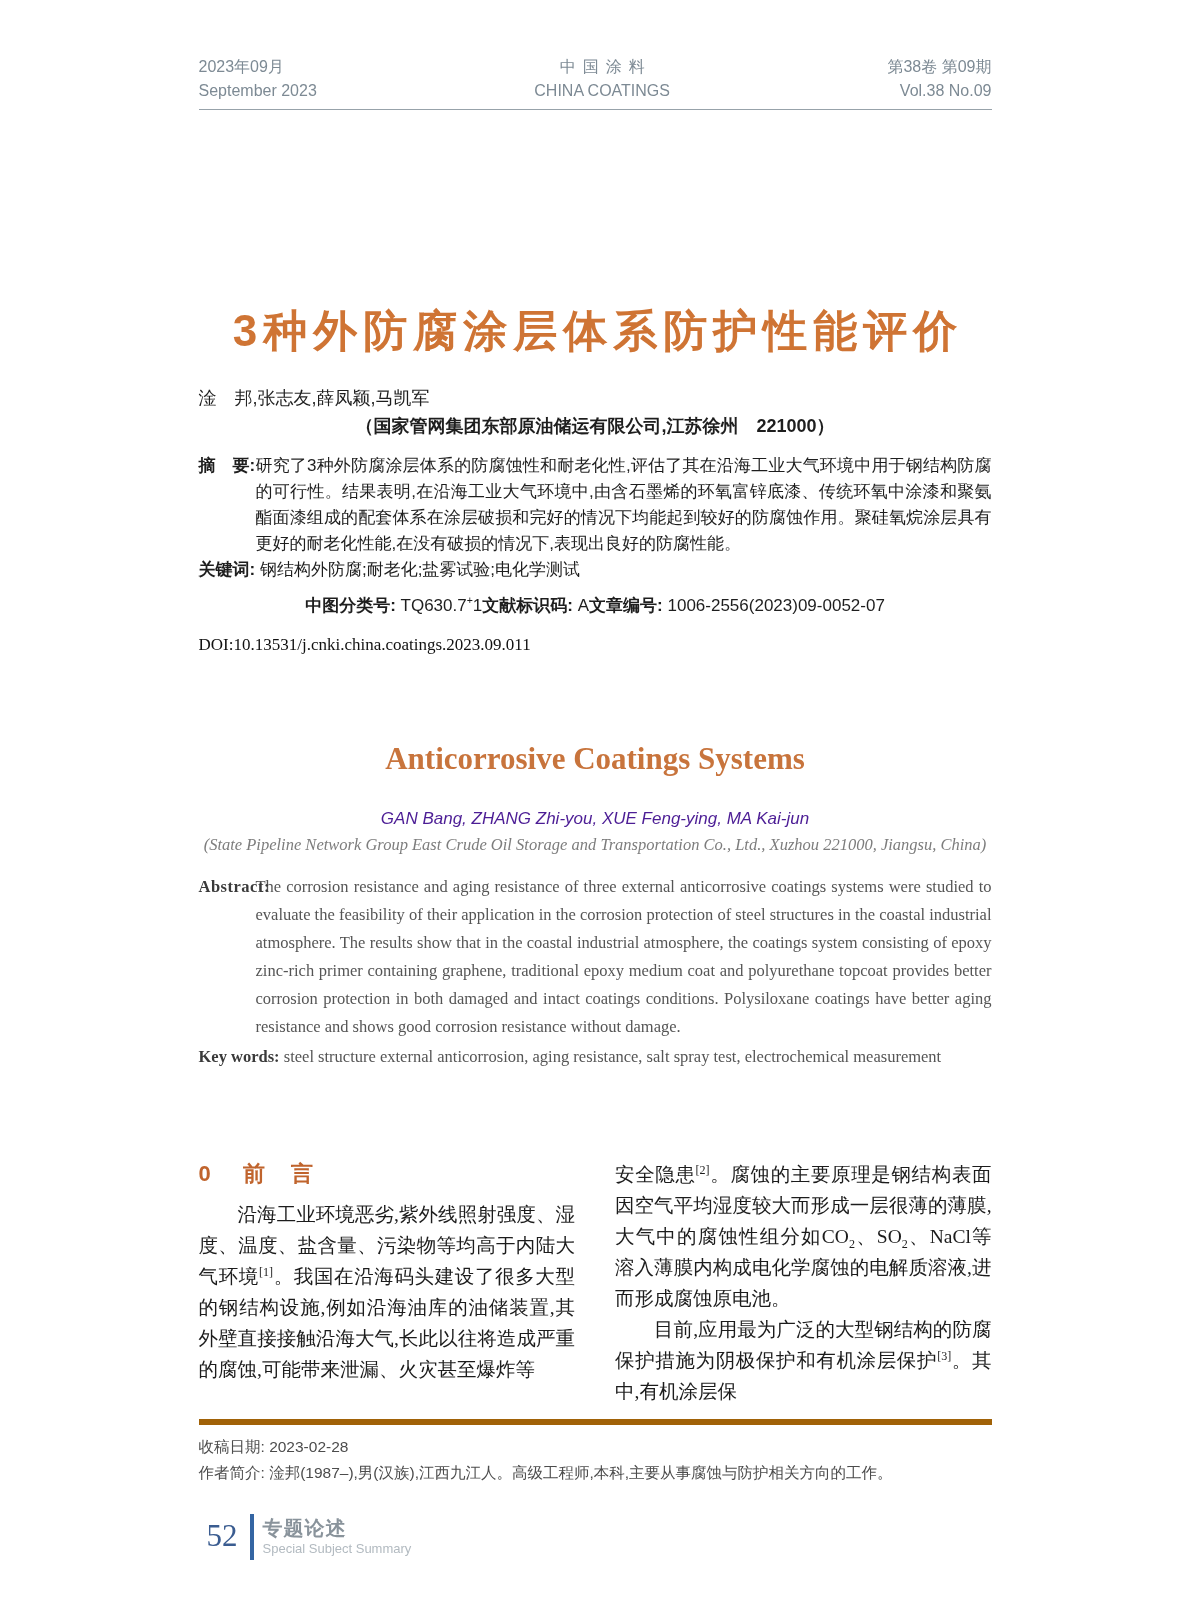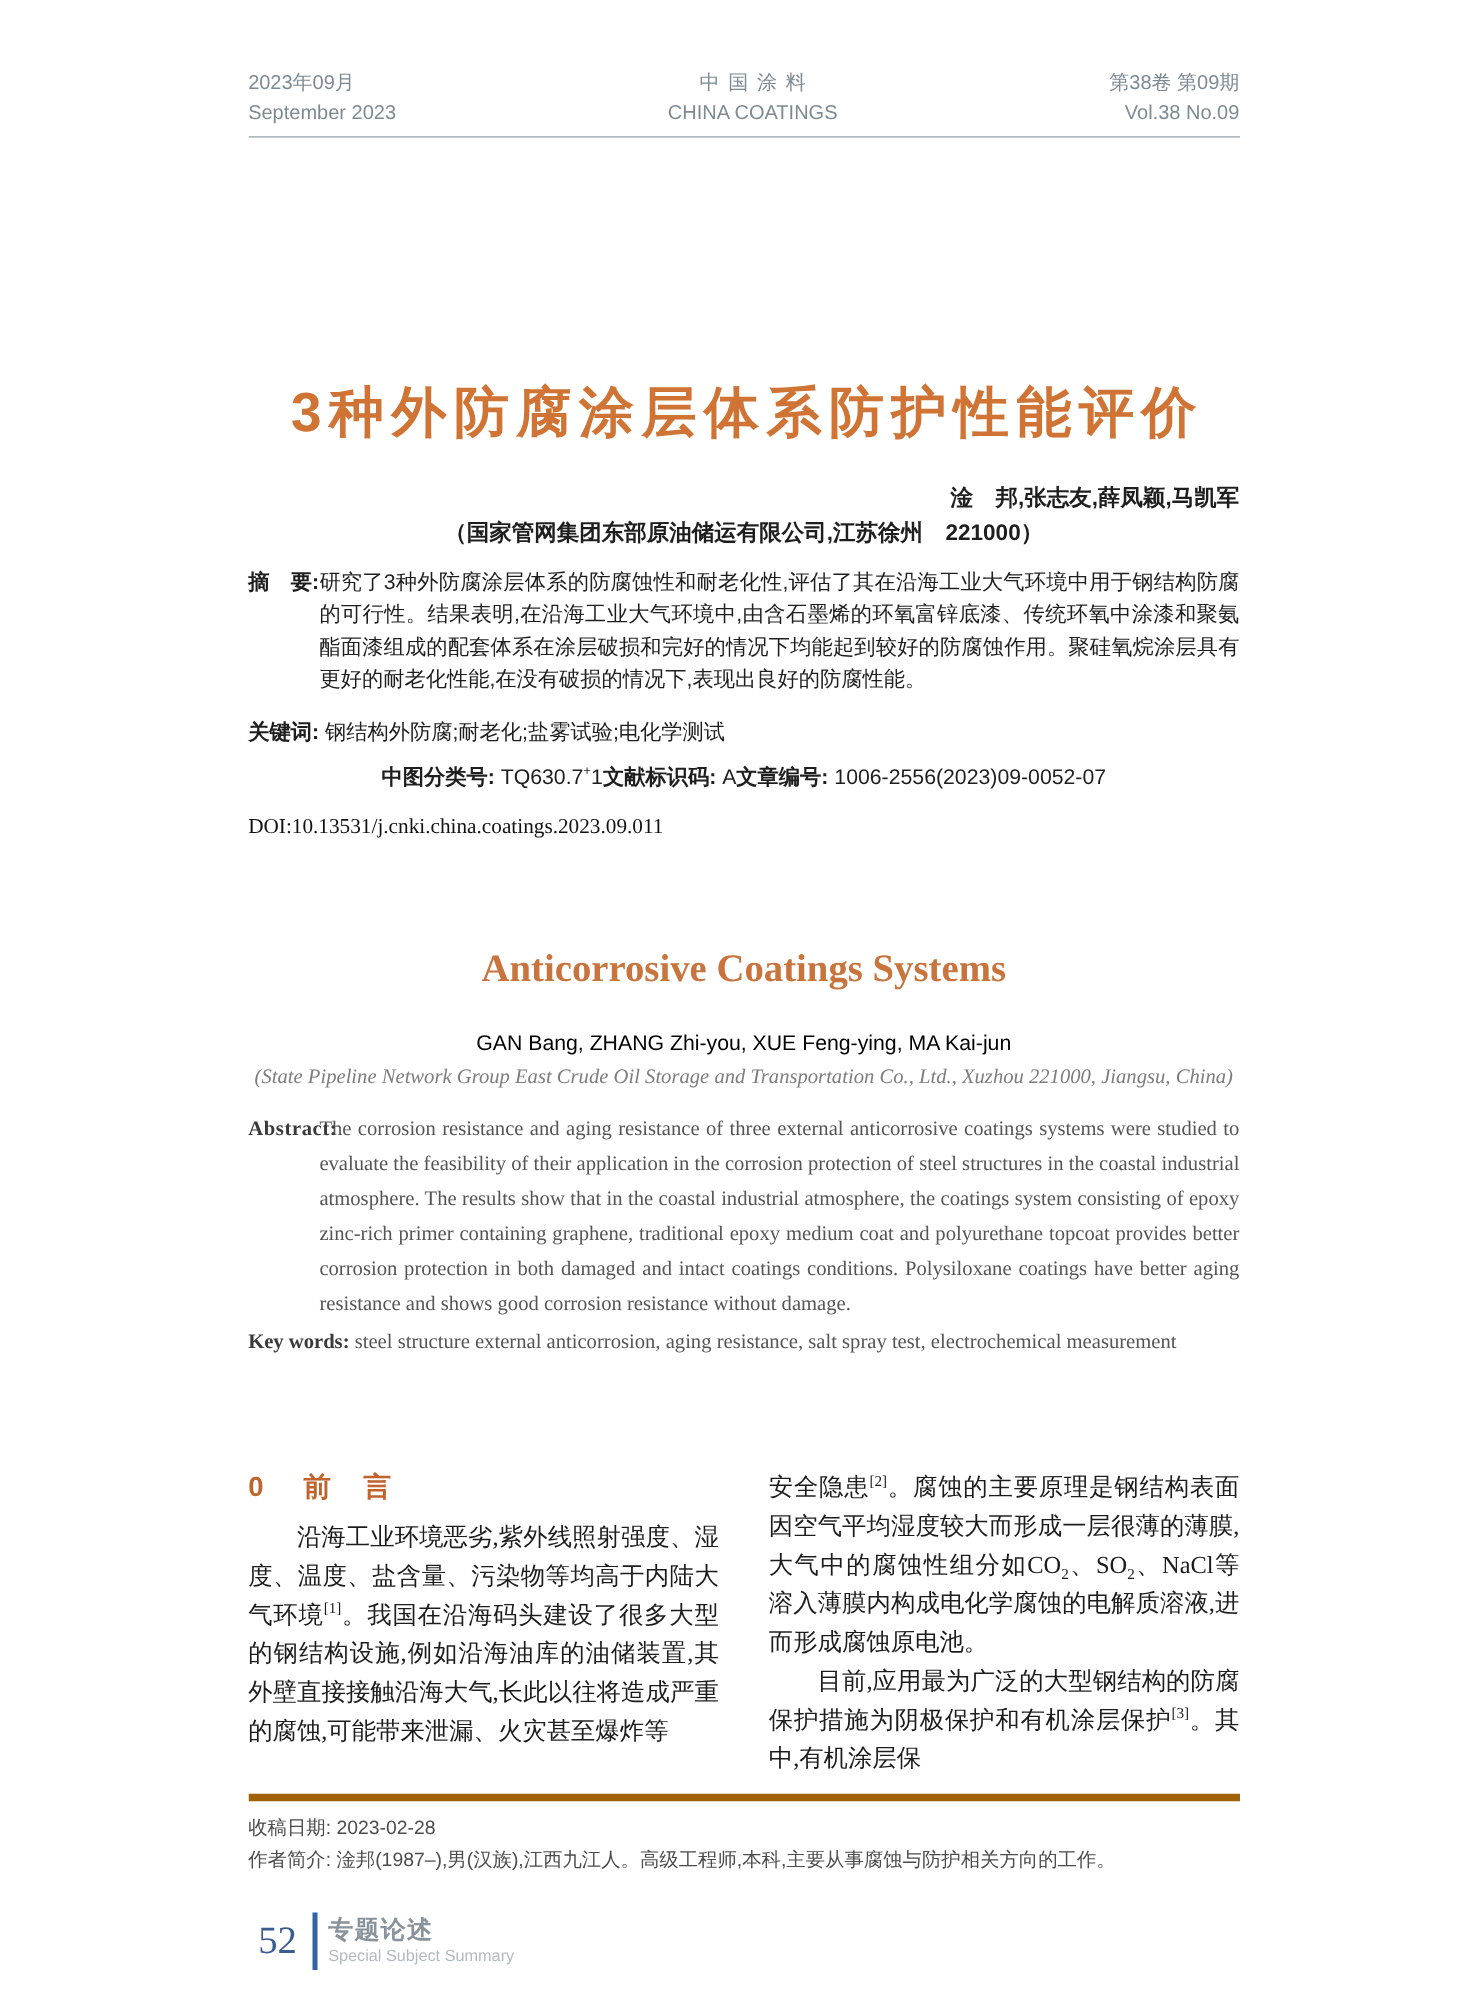--- a/index.html
+++ b/index.html
@@ -24,46 +24,46 @@
   .h-col.right{text-align:right;}
   .journal-cn{letter-spacing:7px;text-indent:7px;}
   
   .title-cn{
     margin:195px 0 0 0;
     text-align:center;
     color:#cf7434;
     font-size:44px;line-height:52px;font-weight:bold;
     letter-spacing:6px;text-indent:6px;
   }
-  .authors-cn{margin-top:28px;text-align:right;font-size:18px;line-height:26px;font-weight:bold;color:#1e1e1e;}
+  .authors-cn{margin-top:28px;text-align:left;font-size:18px;line-height:26px;font-weight:normal;color:#1e1e1e;}
   .affil-cn{margin-top:2px;text-align:center;font-size:18px;line-height:26px;font-weight:bold;color:#1e1e1e;}
   
   .hang{position:relative;}
   .cn-abstract{
     margin-top:14px;padding-left:57px;
     font-size:17px;line-height:26px;color:#1e1e1e;
     text-align:justify;
   }
   .cn-abstract .hang-label{position:absolute;left:0;top:0;font-weight:bold;}
-  .cn-keywords{margin-top:16px;font-size:17px;line-height:26px;color:#1e1e1e;}
+  .cn-keywords{margin-top:0;font-size:17px;line-height:26px;color:#1e1e1e;}
   .b{font-weight:bold;}
   .clc-row{
     margin-top:10px;display:flex;justify-content:center;
     font-size:17px;line-height:26px;color:#1e1e1e;
   }
   .doi{margin-top:14px;font-family:"Liberation Serif",serif;font-size:17px;line-height:24px;color:#111;}
   sup{font-size:0.62em;vertical-align:super;line-height:0;}
   sub{font-size:0.62em;vertical-align:sub;line-height:0;}
   
   .title-en{
     margin:80px 0 0 0;text-align:center;color:#c8743c;
     font-family:"Liberation Serif",serif;
     font-size:31px;line-height:44px;font-weight:bold;
   }
-  .authors-en{margin-top:26px;text-align:center;font-size:17px;line-height:24px;color:#000000;}
+  .authors-en{margin-top:26px;text-align:center;font-size:17px;line-height:24px;color:#4c1d95;font-style:italic;}
   .affil-en{
     margin-top:2px;text-align:center;
     font-family:"Liberation Serif",serif;font-style:italic;
     font-size:16.5px;line-height:24px;color:#7d7d7d;
   }
   .en-abstract{
     margin-top:16px;padding-left:57px;
     font-family:"Liberation Serif",serif;
     font-size:16.5px;line-height:28px;color:#555;
     text-align:justify;

